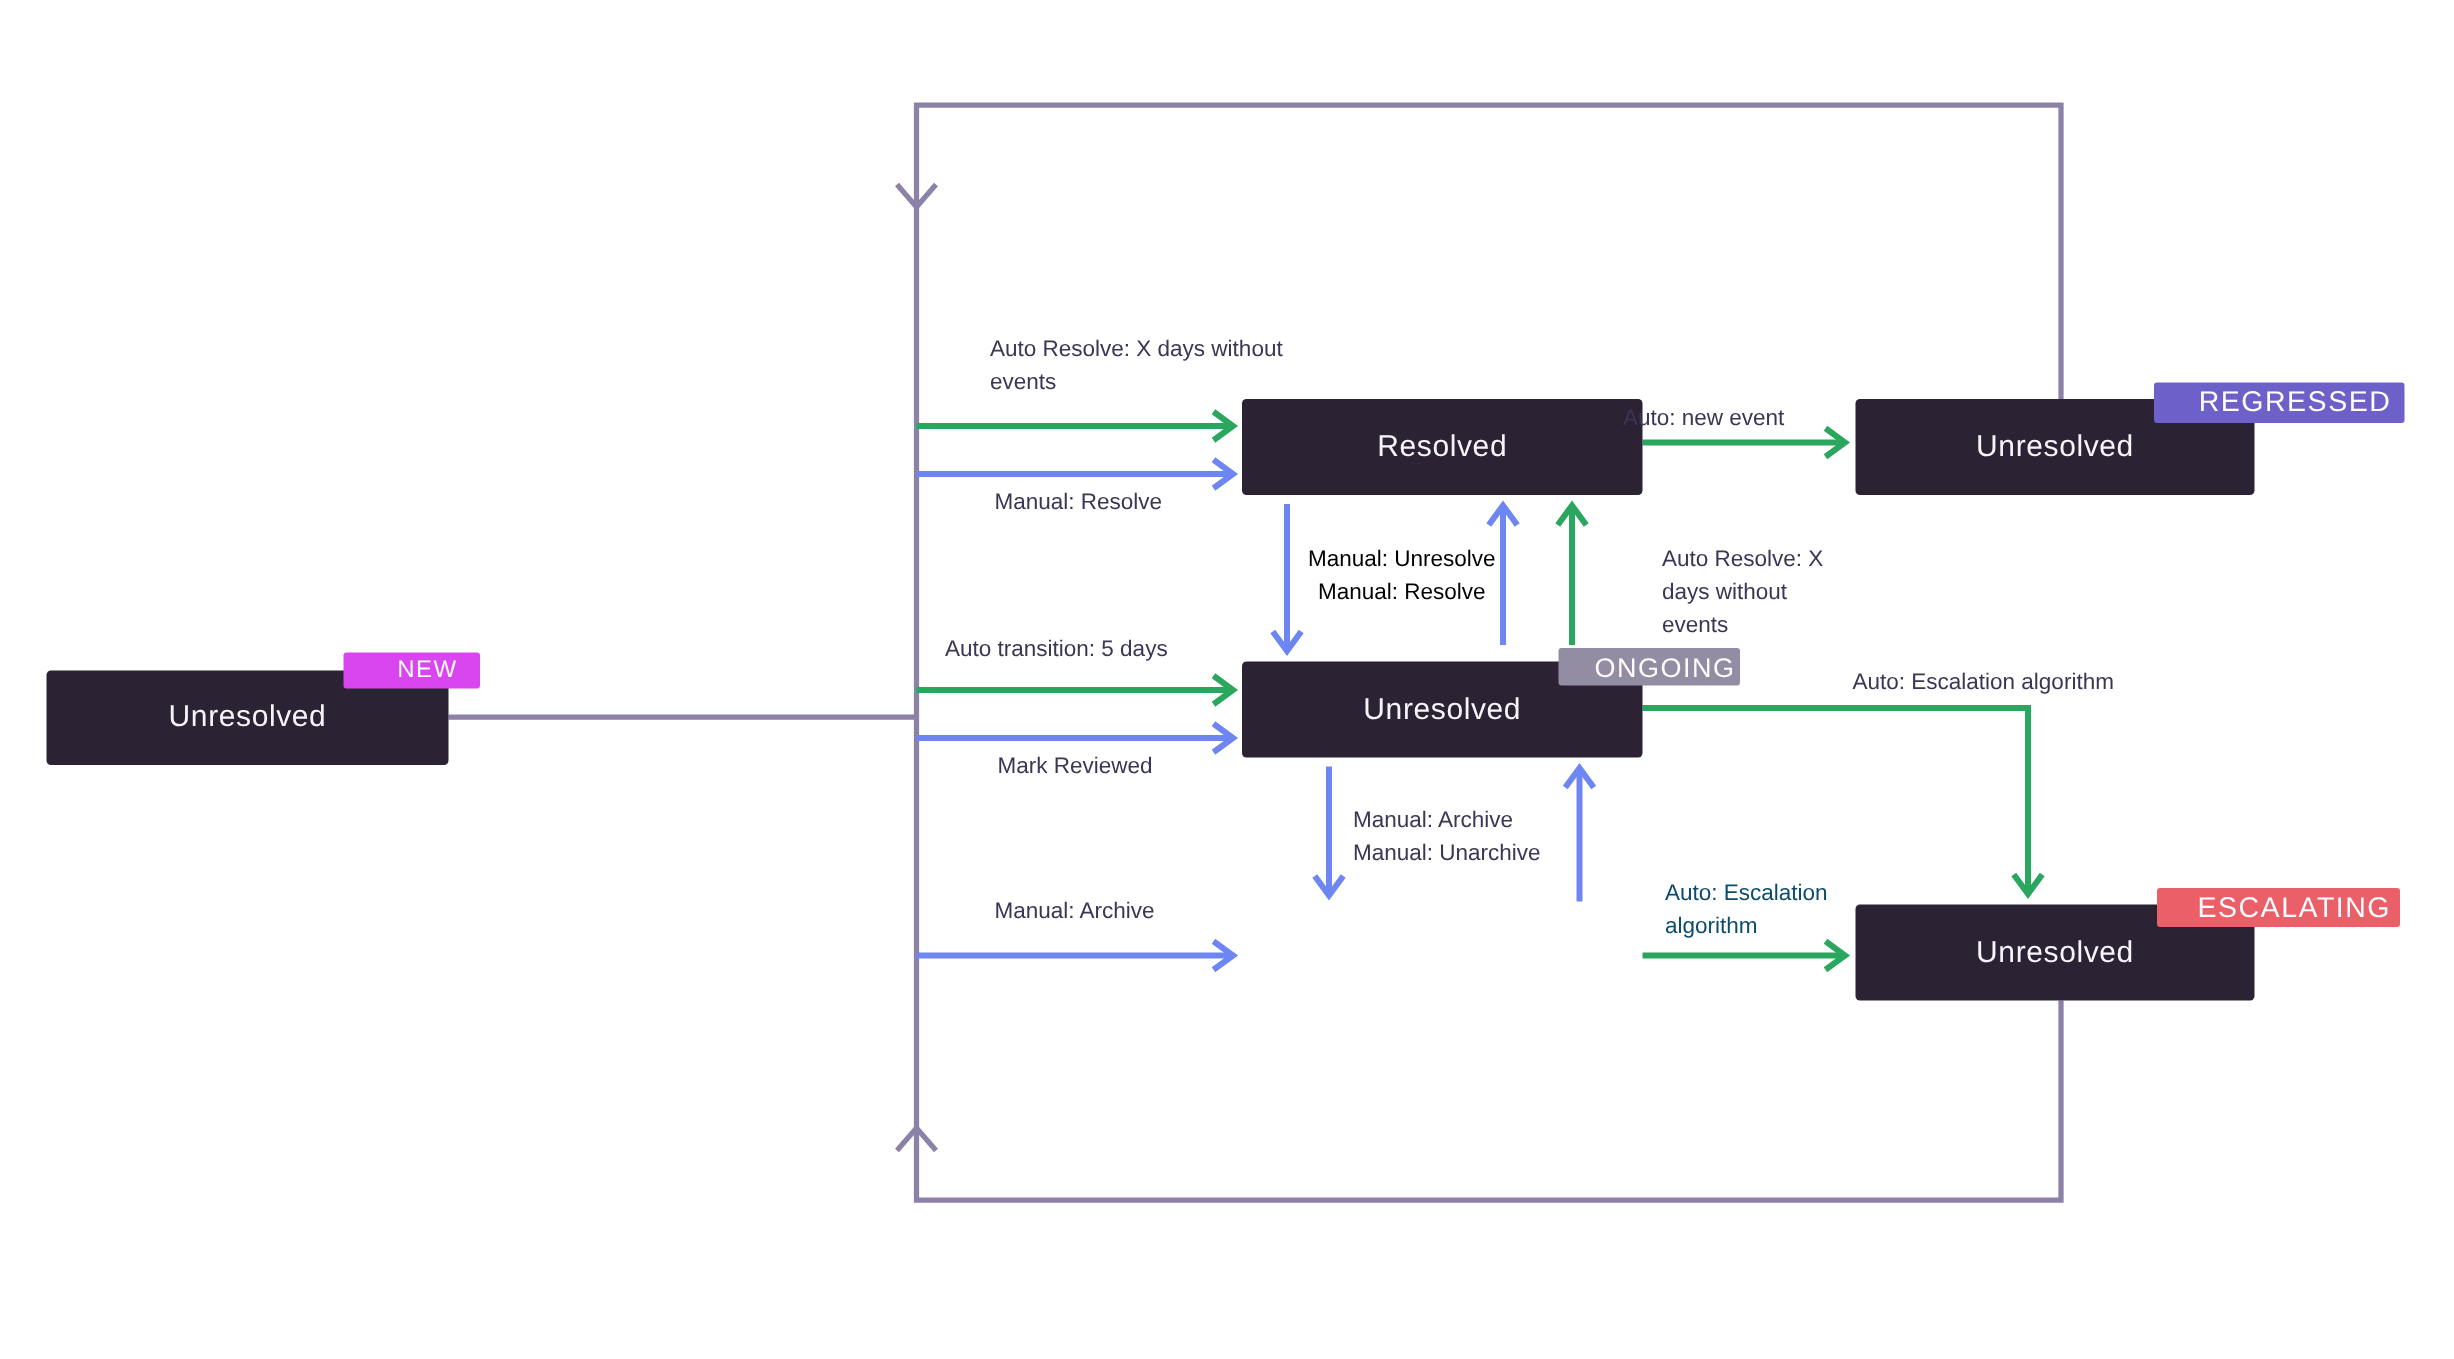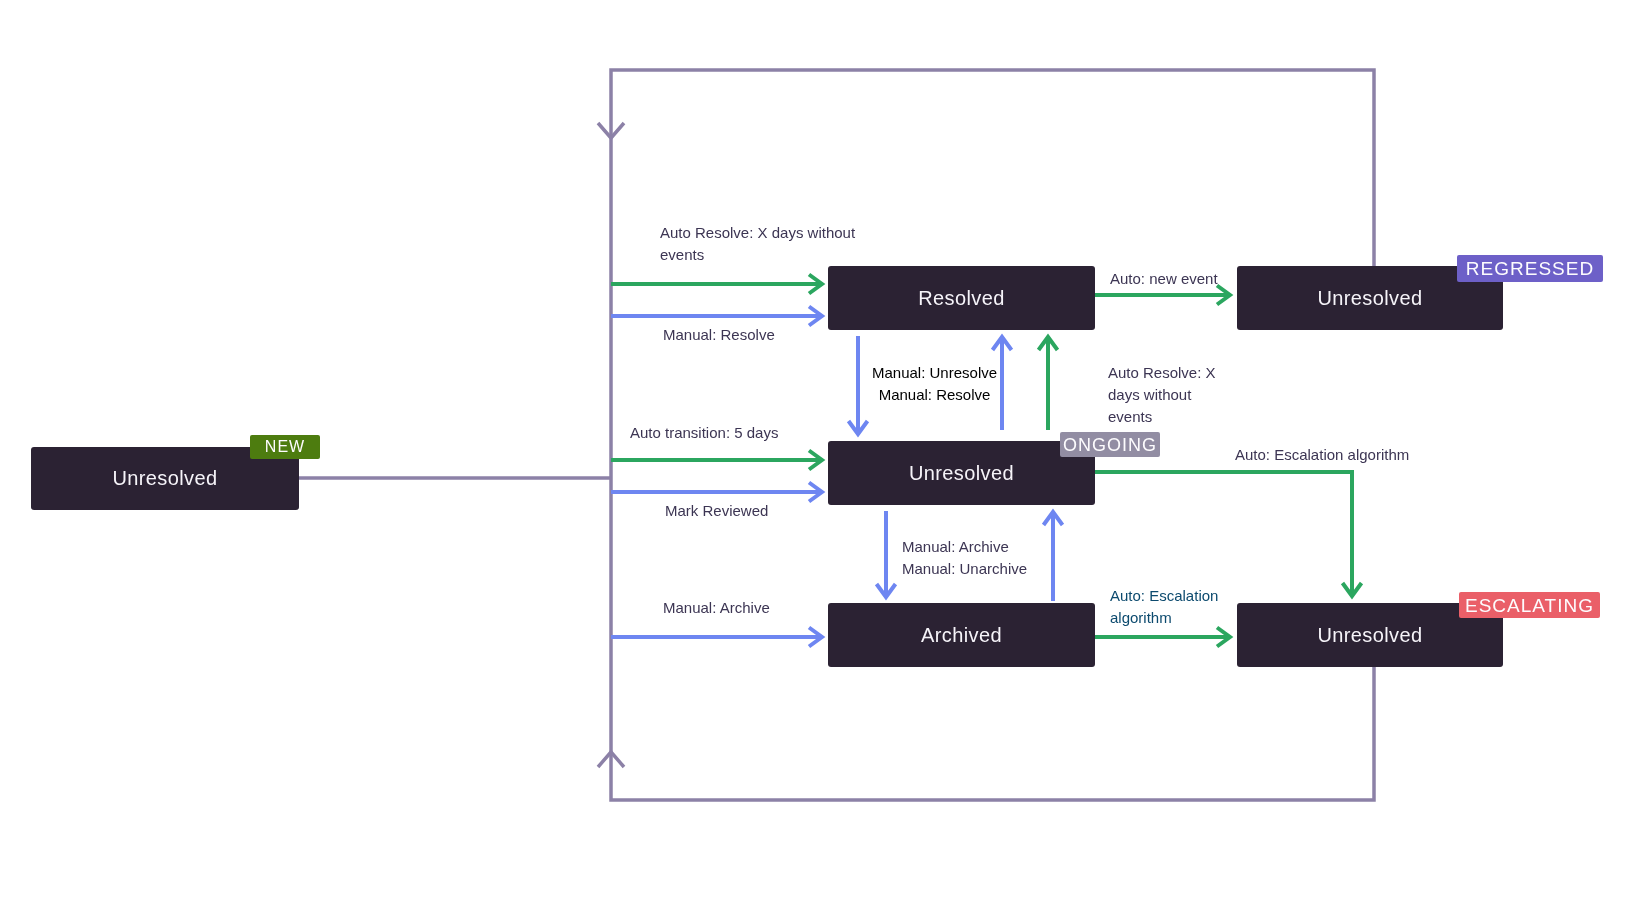--- a/index.html
+++ b/index.html
@@ -12,21 +12,21 @@
   .node{
     position:absolute;display:flex;align-items:center;justify-content:center;
     border-radius:3px;
   }
   .node-label{
     font-size:20px;font-weight:500;letter-spacing:.4px;
   }
   .badge{
     position:absolute;display:flex;align-items:center;justify-content:center;
     border-radius:2px;font-weight:500;letter-spacing:1px;color:#fdfcfe;
-    line-height:1;white-space:nowrap;
+    line-height:1;white-space:nowrap;padding-left:21px;
   }
   .edge-label{
     position:absolute;font-size:15px;line-height:22px;font-weight:500;
     white-space:pre-line;
   }
 </style>
 </head>
 <body>
 
 <div class="canvas">
@@ -56,31 +56,28 @@
       <polyline points="1053,601 1053,512" fill="none" stroke="#6E86F1" stroke-width="4" marker-end="url(#head-blue)"></polyline>
       <polyline points="1095,295 1230,295" fill="none" stroke="#2BA65F" stroke-width="4" marker-end="url(#head-green)"></polyline>
       <polyline points="1095,472 1352,472 1352,596" fill="none" stroke="#2BA65F" stroke-width="4" marker-end="url(#head-green)"></polyline>
       <polyline points="1095,637 1230,637" fill="none" stroke="#2BA65F" stroke-width="4" marker-end="url(#head-green)"></polyline>
       <path d="M 598 123 L 611 138 L 624 123" fill="none" stroke="#8C81A7" stroke-width="3.5"></path>
       <path d="M 598 767 L 611 752 L 624 767" fill="none" stroke="#8C81A7" stroke-width="3.5"></path>
     </svg>
   <div id="nodes" class="layer">
       <div class="node" style="left: 31px; top: 447px; width: 268px; height: 63px; background: rgb(43, 34, 51);">
         <span class="node-label" style="color: rgb(246, 244, 249);">Unresolved</span>
-        <span class="badge" style="right: -21px; top: -12px; width: 70px; height: 24px; font-size: 16px; background: #4d7c0f;">NEW</span>
+        <span class="badge" style="right: -21px; top: -12px; width: 70px; height: 24px; font-size: 16px; background: #d946ef;">NEW</span>
       </div>
       <div class="node" style="left: 828px; top: 266px; width: 267px; height: 64px; background: rgb(43, 34, 51);">
         <span class="node-label" style="color: rgb(246, 244, 249);">Resolved</span>
       </div>
       <div class="node" style="left: 828px; top: 441px; width: 267px; height: 64px; background: rgb(43, 34, 51);">
         <span class="node-label" style="color: rgb(246, 244, 249);">Unresolved</span>
         <span class="badge" style="right: -65px; top: -9px; width: 100px; height: 25px; font-size: 18px; background: rgb(146, 141, 163);">ONGOING</span>
-      </div>
-      <div class="node" style="left: 828px; top: 603px; width: 267px; height: 64px; background: rgb(43, 34, 51);">
-        <span class="node-label" style="color: rgb(246, 244, 249);">Archived</span>
       </div>
       <div class="node" style="left: 1237px; top: 266px; width: 266px; height: 64px; background: rgb(43, 34, 51);">
         <span class="node-label" style="color: rgb(246, 244, 249);">Unresolved</span>
         <span class="badge" style="right: -100px; top: -11px; width: 146px; height: 27px; font-size: 19px; background: rgb(109, 96, 200);">REGRESSED</span>
       </div>
       <div class="node" style="left: 1237px; top: 603px; width: 266px; height: 64px; background: rgb(43, 34, 51);">
         <span class="node-label" style="color: rgb(246, 244, 249);">Unresolved</span>
         <span class="badge" style="right: -97px; top: -11px; width: 141px; height: 26px; font-size: 19px; background: rgb(234, 95, 104);">ESCALATING</span>
       </div>
     </div>
@@ -89,20 +86,20 @@
 events</div>
       <div class="edge-label" style="left: 663px; top: 324px; color: rgb(60, 53, 83);">Manual: Resolve</div>
       <div class="edge-label" style="left: 630px; top: 422px; color: rgb(60, 53, 83);">Auto transition: 5 days</div>
       <div class="edge-label" style="left: 665px; top: 500px; color: rgb(60, 53, 83);">Mark Reviewed</div>
       <div class="edge-label" style="left: 663px; top: 597px; color: rgb(60, 53, 83);">Manual: Archive</div>
       <div class="edge-label" style="left: 872px; top: 362px; color: #000000; text-align: center;">Manual: Unresolve
 Manual: Resolve</div>
       <div class="edge-label" style="left: 1068px; top: 362px; color: rgb(60, 53, 83); margin-left: 40px;">Auto Resolve: X
 days without
 events</div>
-      <div class="edge-label" style="left: 1110px; top: 268px; color: rgb(60, 53, 83);">Auto: new event</div>
+      <div class="edge-label" style="left: 1082px; top: 268px; color: rgb(60, 53, 83);">Auto: new event</div>
       <div class="edge-label" style="left: 1235px; top: 444px; color: rgb(60, 53, 83);">Auto: Escalation algorithm</div>
       <div class="edge-label" style="left: 902px; top: 536px; color: rgb(60, 53, 83);">Manual: Archive
 Manual: Unarchive</div>
       <div class="edge-label" style="left: 1110px; top: 585px; color: #0c4a6e;">Auto: Escalation
 algorithm</div>
     </div>
 </div>
 
 </body></html>

